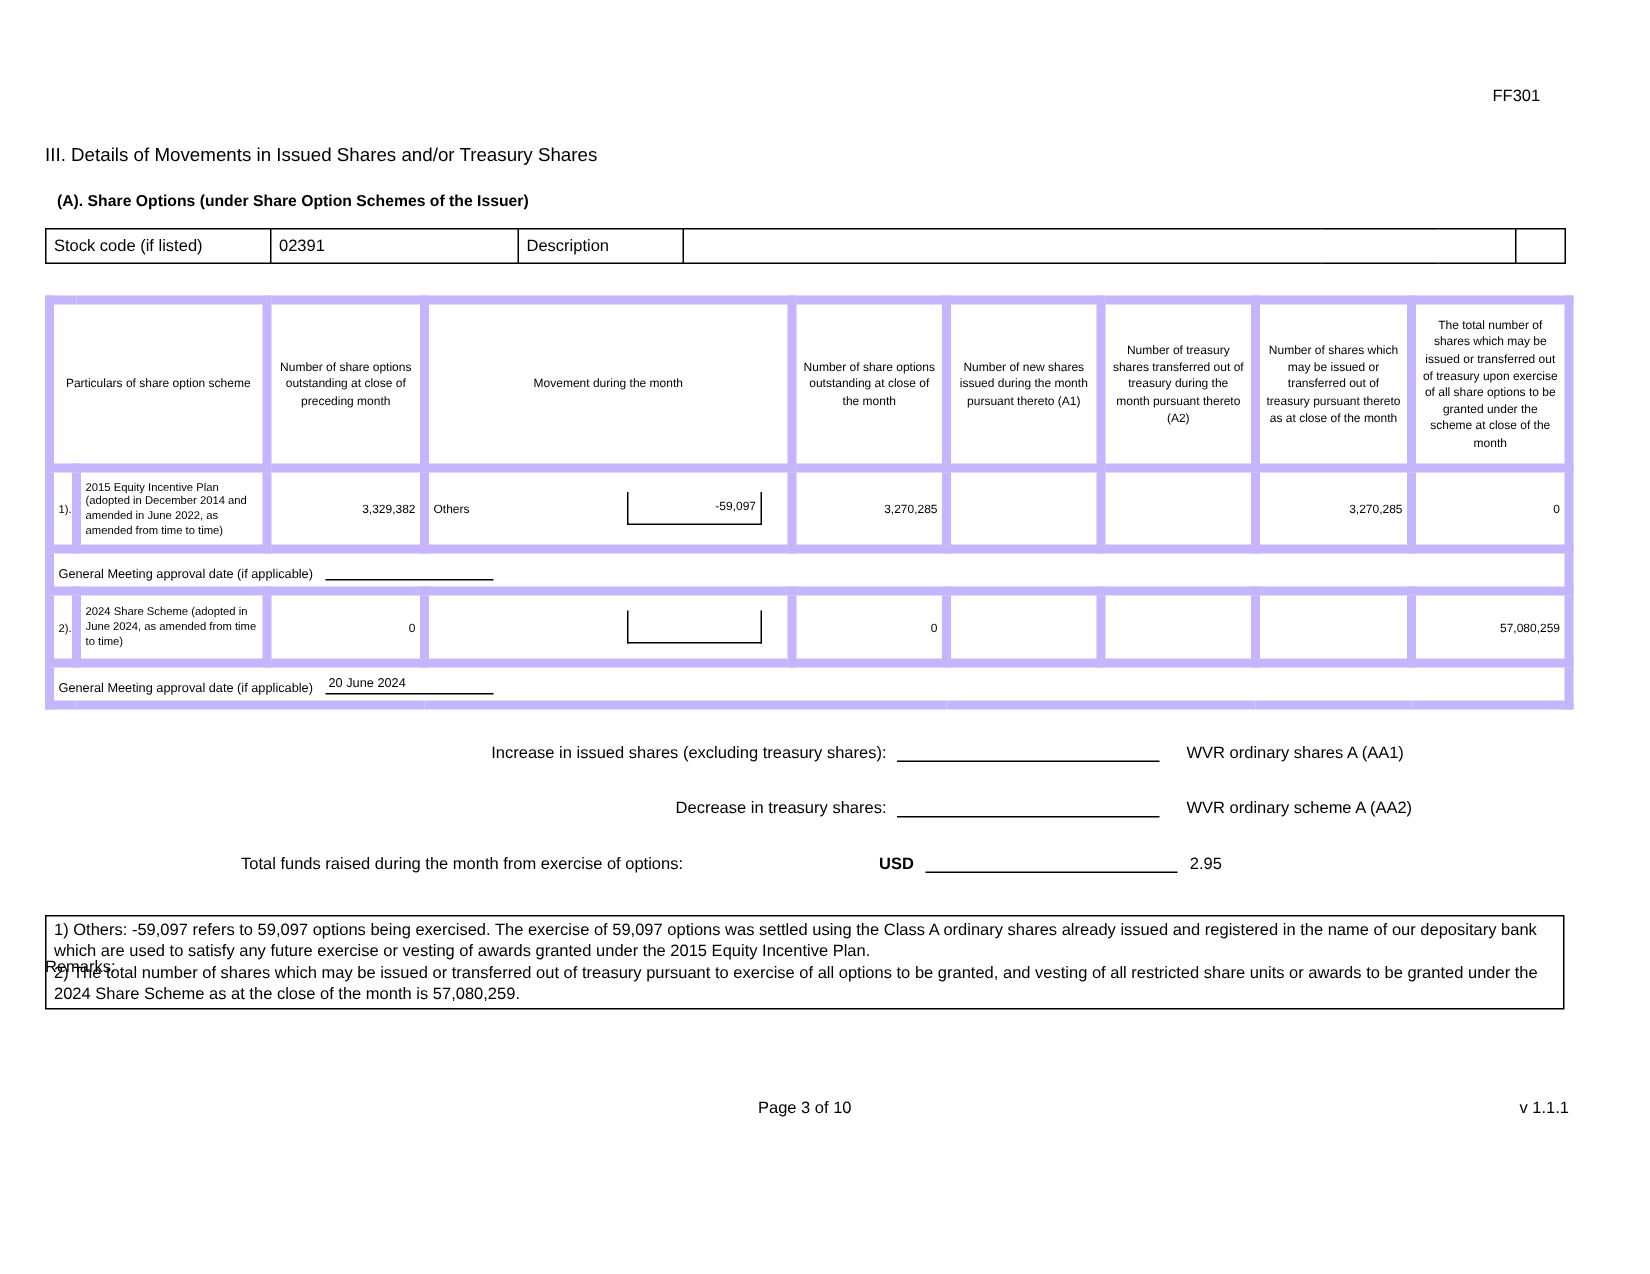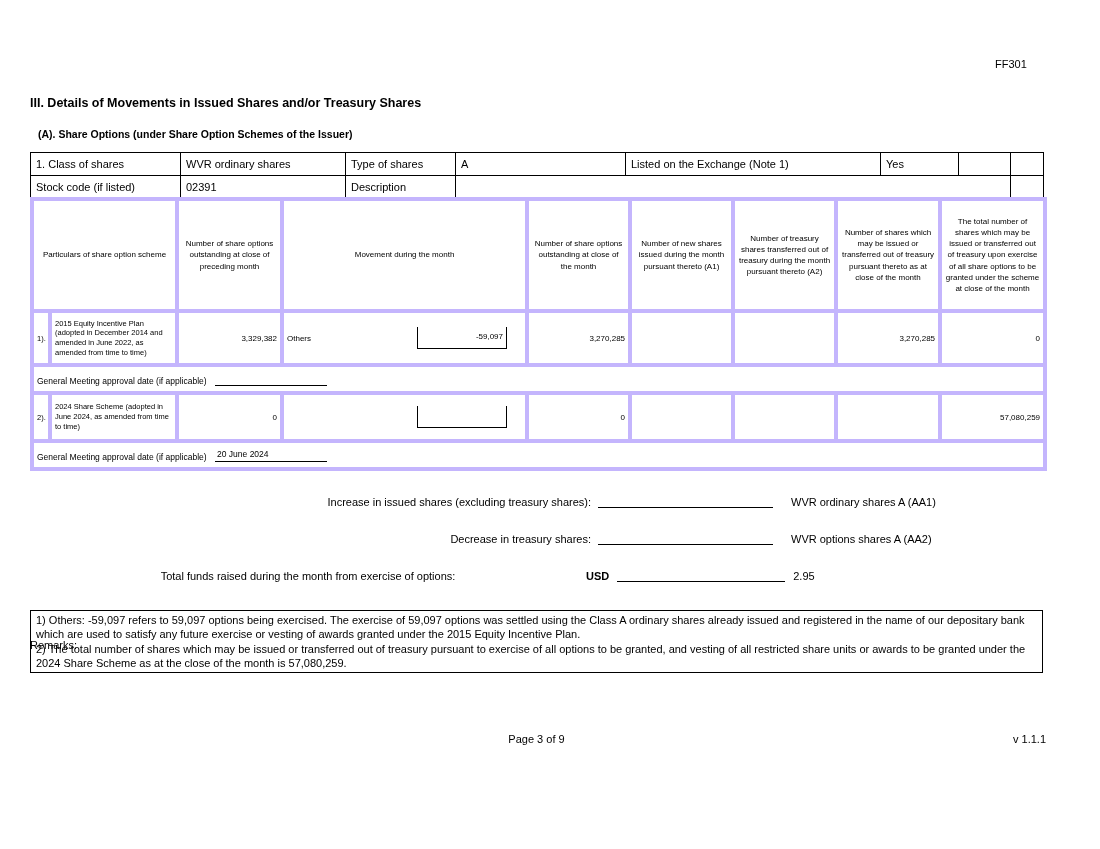--- a/index.html
+++ b/index.html
@@ -7,36 +7,36 @@
   .page {
     position: relative;
     width: 1100px;
     height: 849px;
     background: #ffffff;
     color: #000000;
     font-family: "Liberation Sans", "DejaVu Sans", sans-serif;
     overflow: hidden;
   }
   .form-code { position: absolute; top: 58px; left: 995px; font-size: 11px; }
-  .section-title { position: absolute; top: 96px; left: 30px; font-size: 12.5px; font-weight: bold; }
+  .section-title { position: absolute; top: 96px; left: 30px; font-size: 12.5px; font-weight: normal; }
   .subsection-title { position: absolute; top: 128px; left: 38px; font-size: 10.5px; font-weight: bold; }
 
   table { border-collapse: collapse; table-layout: fixed; }
 
   
   .info-table { position: absolute; top: 152px; left: 30px; width: 1013px; font-size: 11px; }
   .info-table td {
     border: 1px solid #000; height: 23px; padding: 2px 5px;
     overflow: hidden; white-space: nowrap; vertical-align: middle;
   }
 
   
   .main-table { position: absolute; top: 197px; left: 30px; width: 1013px; }
   .main-table th, .main-table td {
-    border: 4px solid #c4b5fd; padding: 2px 3px; font-weight: normal;
+    border: 6px solid #c4b5fd; padding: 2px 3px; font-weight: normal;
     overflow: hidden; vertical-align: middle;
   }
   .main-table th { font-size: 8px; line-height: 1.4; text-align: center; }
   .th-left { text-align: left; padding-left: 4px; }
   .idx { font-size: 7.5px; vertical-align: top; padding-top: 4px; }
   .scheme { font-size: 7.5px; line-height: 1.3; vertical-align: top; padding-top: 4px; }
   .num { font-size: 8px; text-align: right; vertical-align: top; padding-top: 4px; }
   .mov-label { font-size: 8px; vertical-align: top; padding-top: 4px; border-right: none !important; }
   .mov-value-cell { border: none !important; vertical-align: top; padding: 0 !important; }
   .value-box {
@@ -87,30 +87,20 @@
       <col style="width:150px">
         <col style="width:165px">
         <col style="width:110px">
         <col style="width:170px">
       <col style="width:255px">
         <col style="width:78px">
         <col style="width:52px">
         <col style="width:33px">
     </colgroup>
     <tbody>
-        <tr>
-      <td>1. Class of shares</td>
-      <td>WVR ordinary shares</td>
-      <td>Type of shares</td>
-      <td>A</td>
-      <td>Listed on the Exchange (Note 1)</td>
-      <td>Yes</td>
-      <td></td>
-      <td></td>
-    </tr>
     <tr>
       <td>Stock code (if listed)</td>
       <td>02391</td>
       <td>Description</td>
       <td colspan="4"></td>
       <td></td>
     </tr>
   </tbody>
     </table>
 
@@ -190,32 +180,32 @@
 
   <div class="sum-row" style="top:494px">
     <div class="sum-label">Increase in issued shares (excluding treasury shares):</div>
     <div class="sum-line"></div>
     <div class="sum-class">WVR ordinary shares A (AA1)</div>
   </div>
 
   <div class="sum-row" style="top:531px">
     <div class="sum-label">Decrease in treasury shares:</div>
     <div class="sum-line"></div>
-    <div class="sum-class">WVR options shares A (AA2)</div>
+    <div class="sum-class">WVR ordinary scheme A (AA2)</div>
   </div>
 
   <div class="sum-row" style="top:568px">
     <div class="sum-label-3">Total funds raised during the month from exercise of options:</div>
     <div class="sum-cur">USD</div>
     <div class="sum-line-3"></div>
     <div class="sum-value">2.95</div>
   </div>
 
   <div class="remarks-label">Remarks:</div>
   <div class="remarks-box">
     <div>1) Others: -59,097 refers to 59,097 options being exercised. The exercise of 59,097 options was settled using the Class A ordinary shares already issued and registered in the name of our depositary bank which are used to satisfy any future exercise or vesting of awards granted under the 2015 Equity Incentive Plan.</div>
     <div>2) The total number of shares which may be issued or transferred out of treasury pursuant to exercise of all options to be granted, and vesting of all restricted share units or awards to be granted under the 2024 Share Scheme as at the close of the month is 57,080,259.</div>
   </div>
 
-  <div class="footer-page">Page 3 of 9</div>
+  <div class="footer-page">Page 3 of 10</div>
   <div class="footer-version">v 1.1.1</div>
 
 </div>
 
 </body></html>

